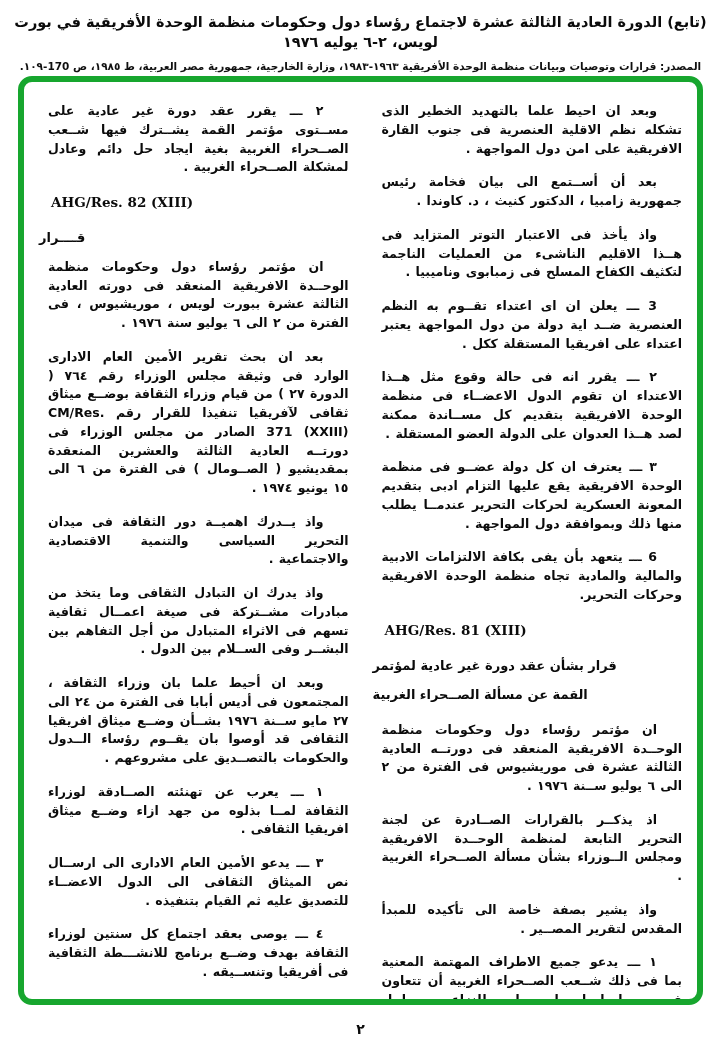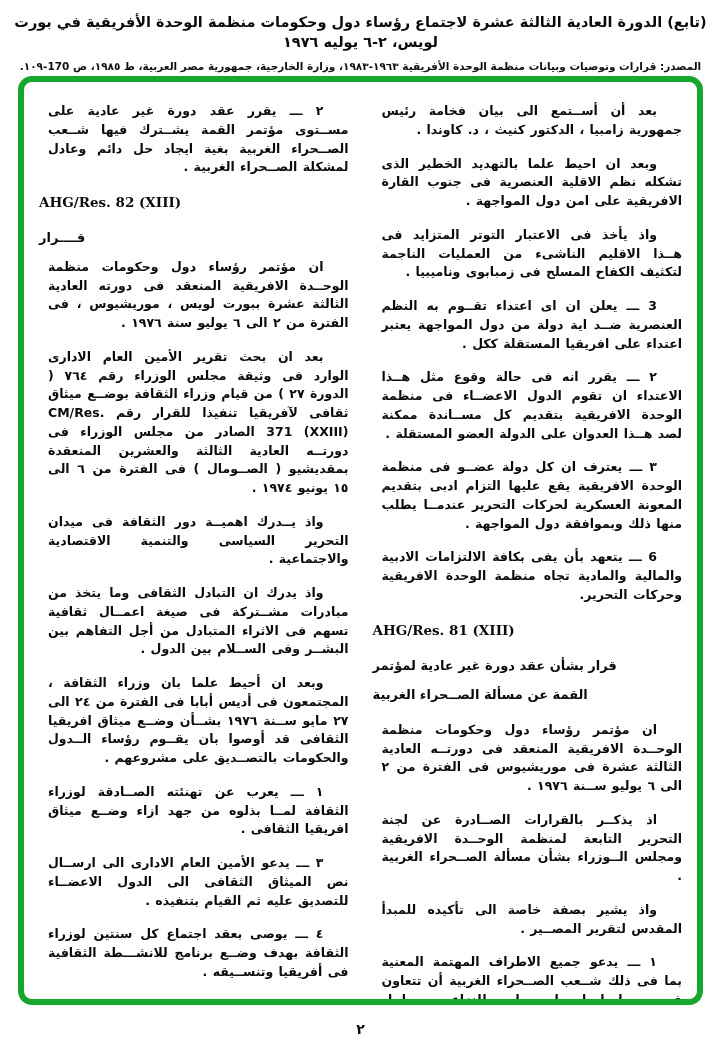--- a/index.html
+++ b/index.html
@@ -29,21 +29,21 @@
   }
   .col{
     flex:1 1 0;min-width:0;direction:rtl;text-align:justify;
     font-size:12.5px;font-weight:bold;line-height:1.5;
   }
   .col p.body{
     margin:0 0 15px 9px;text-indent:25px;word-spacing:1px;
   }
   .res-label{
     direction:ltr;text-align:left;font-family:"DejaVu Serif", serif;
-    font-size:13.5px;font-weight:bold;margin:14px 0 16px 0;text-indent:0;
+    font-size:13.5px;font-weight:bold;margin:14px 0 16px 12px;text-indent:0;
   }
   .res-title{
     text-align:left;text-indent:0;margin:0 0 10px 0;font-size:13px;
   }
   .res-title.last{margin-bottom:16px;}
   
   .page-number{
     position:absolute;left:0;bottom:8px;width:721px;text-align:center;
     font-size:14px;font-weight:bold;
   }
@@ -53,22 +53,22 @@
 
 <div class="doc-header">
   <div class="line1">(تابع) الدورة العادية الثالثة عشرة لاجتماع رؤساء دول وحكومات منظمة الوحدة الأفريقية في بورت لويس، ٢-٦ يوليه ١٩٧٦</div>
   <div class="line2">المصدر: قرارات وتوصيات وبيانات منظمة الوحدة الأفريقية ١٩٦٣-١٩٨٣، وزارة الخارجية، جمهورية مصر العربية، ط ١٩٨٥، ص 170-١٠٩.</div>
 </div>
 
 <div class="page-frame" style="border-color: rgb(23, 166, 46);">
   <div class="columns">
 
     <div class="col">
+      <p class="body">وبعد ان احيط علما بالتهديد الخطير الذى تشكله نظم الاقلية العنصرية فى جنوب القارة الافريقية على امن دول المواجهة .</p>
       <p class="body">بعد أن أســتمع الى بيان فخامة رئيس جمهورية زامبيا ، الدكتور كنيث ، د. كاوندا .</p>
-      <p class="body">وبعد ان احيط علما بالتهديد الخطير الذى تشكله نظم الاقلية العنصرية فى جنوب القارة الافريقية على امن دول المواجهة .</p>
       <p class="body">واذ يأخذ فى الاعتبار التوتر المتزايد فى هــذا الاقليم الناشىء من العمليات الناجمة لتكثيف الكفاح المسلح فى زمبابوى وناميبيا .</p>
       <p class="body">3 ـــ يعلن ان اى اعتداء تقــوم به النظم العنصرية ضــد اية دولة من دول المواجهة يعتبر اعتداء على افريقيا المستقلة ككل .</p>
       <p class="body">٢ ـــ يقرر انه فى حالة وقوع مثل هــذا الاعتداء ان تقوم الدول الاعضــاء فى منظمة الوحدة الافريقية بتقديم كل مســاندة ممكنة لصد هــذا العدوان على الدولة العضو المستقلة .</p>
       <p class="body">٣ ـــ يعترف ان كل دولة عضــو فى منظمة الوحدة الافريقية يقع عليها التزام ادبى بتقديم المعونة العسكرية لحركات التحرير عندمــا يطلب منها ذلك وبموافقة دول المواجهة .</p>
       <p class="body">6 ـــ يتعهد بأن يفى بكافة الالتزامات الادبية والمالية والمادية تجاه منظمة الوحدة الافريقية وحركات التحرير.</p>
       <p class="res-label">AHG/Res. 81 (XIII)</p>
       <p class="res-title">قرار بشأن عقد دورة غير عادية لمؤتمر</p>
       <p class="res-title last">القمة عن مسألة الصــحراء الغربية</p>
       <p class="body">ان مؤتمر رؤساء دول وحكومات منظمة الوحــدة الافريقية المنعقد فى دورتــه العادية الثالثة عشرة فى موريشيوس فى الفترة من ٢ الى ٦ يوليو ســنة ١٩٧٦ .</p>
       <p class="body">اذ يذكــر بالقرارات الصــادرة عن لجنة التحرير التابعة لمنظمة الوحــدة الافريقية ومجلس الــوزراء بشأن مسألة الصــحراء الغربية .</p>

